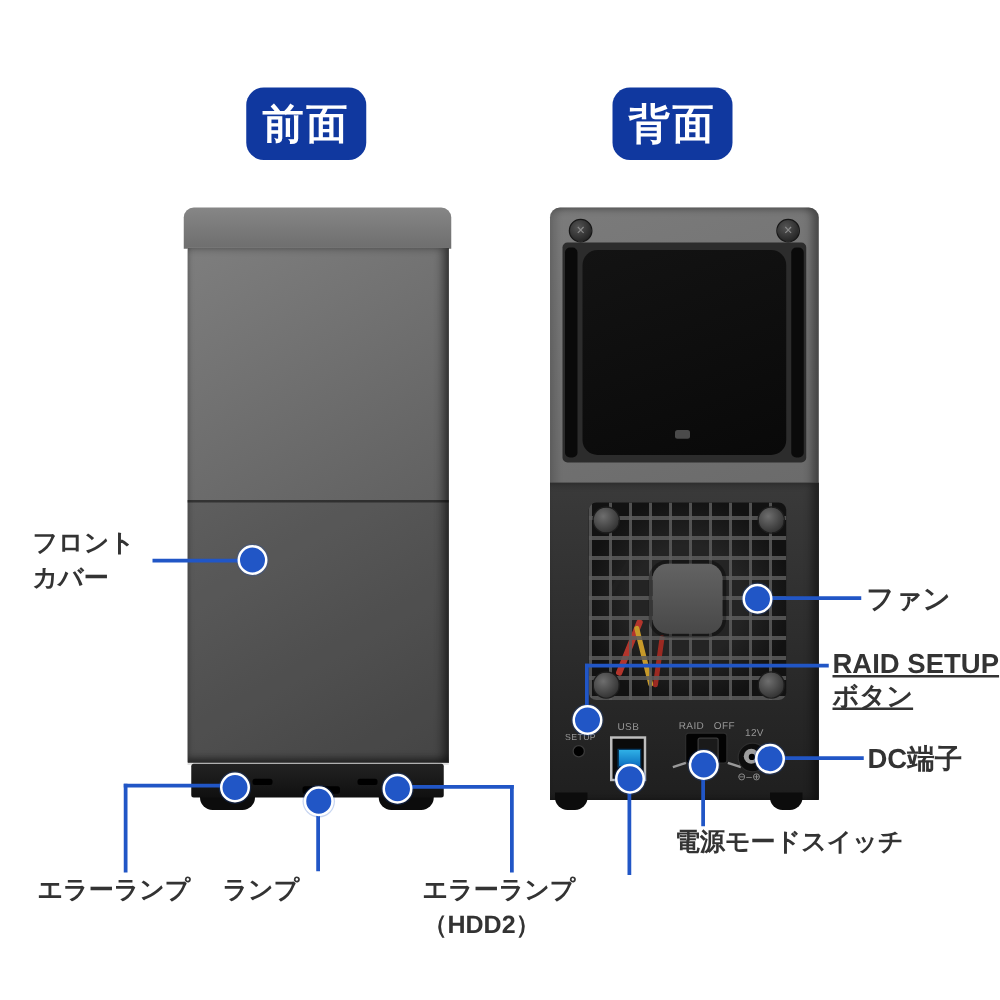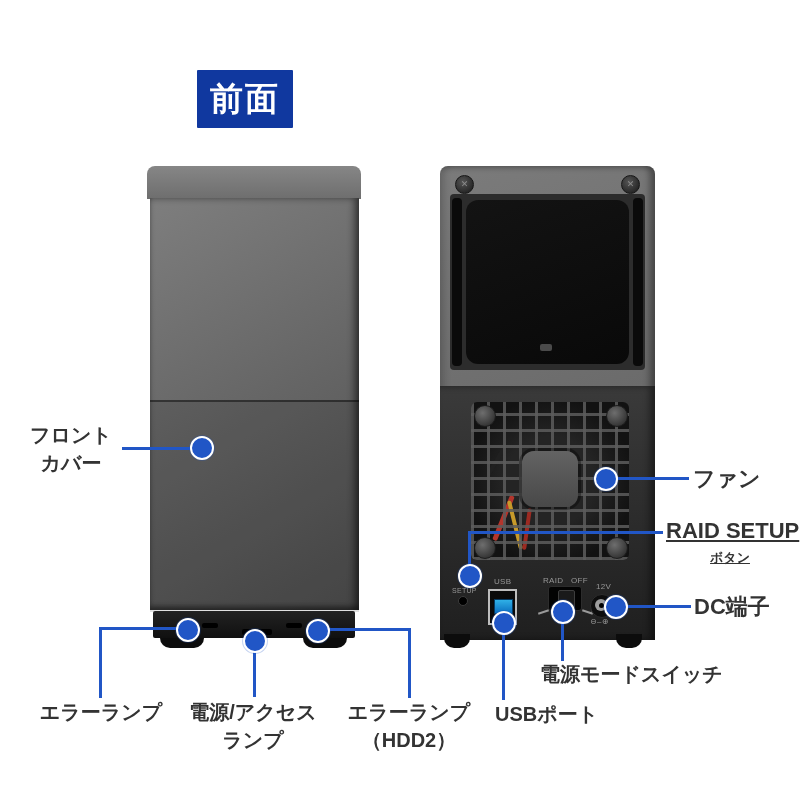--- a/index.html
+++ b/index.html
@@ -8,35 +8,35 @@
     --label-text:#333333;
   }
   html,body{margin:0;padding:0;background:#ffffff;}
   #stage{
     position:relative;width:800px;height:800px;background:#ffffff;overflow:hidden;
     font-family:"Liberation Sans","DejaVu Sans",sans-serif;
   }
   
   .badge{
     position:absolute;width:96px;height:58px;background:var(--badge-blue);
-    border-radius:1px;color:#ffffff;font-size:33px;font-weight:700;
+    border-radius:14px;color:#ffffff;font-size:33px;font-weight:700;
     display:flex;align-items:center;justify-content:center;letter-spacing:2px;
   }
   
   .cline{position:absolute;background:var(--callout-blue);z-index:30;}
   .cdot{
     position:absolute;width:20px;height:20px;border-radius:50%;
     background:var(--callout-blue);border:2px solid #ffffff;z-index:35;
     box-shadow:0 0 0 1px rgba(33,86,198,.25);
   }
   .lbl{
     position:absolute;color:var(--label-text);font-weight:700;z-index:40;
     font-size:20px;line-height:28px;white-space:nowrap;
   }
-  .lbl.center{text-align:center;}
+  .lbl.center{text-align:left;}
   
   .front-cap{
     position:absolute;left:147px;top:166px;width:214px;height:33px;
     background:linear-gradient(180deg,#868686,#6e6e6e);border-radius:8px 8px 0 0;
   }
   .front-body{
     position:absolute;left:150px;top:198px;width:209px;height:412px;
     background:linear-gradient(150deg,#7e7e7e 0%,#636363 55%,#4e4e4e 100%);
     box-shadow:inset -5px 0 7px rgba(0,0,0,.45), inset 0 -4px 5px rgba(0,0,0,.35);
   }
@@ -130,20 +130,23 @@
   .dc-mid{position:absolute;left:4px;top:4px;width:12px;height:12px;border-radius:50%;background:#9d9d9d;}
   .dc-inner{position:absolute;left:8px;top:8px;width:5px;height:5px;border-radius:50%;background:#000;}
 </style>
 </head>
 <body>
 
 <div id="stage">
 
   <div class="badge" style="left:197px;top:70px;">
     <span>前面</span>
+  </div>
+  <div class="badge" style="left:490px;top:70px;">
+    <span>背面</span>
   </div>
 
   <div class="front-cap"></div>
   <div class="front-body"></div>
   <div class="front-cover-lower"></div>
   <div class="front-base"></div>
   <div class="foot" style="left:160px;top:634px;width:44px;height:14px;"></div>
   <div class="foot" style="left:303px;top:634px;width:44px;height:14px;"></div>
   <div class="led-slot" style="left:202px;top:623px;width:16px;height:5px;"></div>
   <div class="led-slot" style="left:242px;top:629px;width:30px;height:6px;"></div>
@@ -210,49 +213,47 @@
   <div class="cline" style="left:99px;top:627px;width:91px;height:3px;"></div>
   <div class="cline" style="left:99px;top:627px;width:3px;height:71px;"></div>
   <div class="cdot" style="left:176px;top:618px;"></div>
   <div class="lbl center" style="left:30px;top:698px;width:142px;">
     <div>エラーランプ</div>
   </div>
 
   <div class="cline" style="left:253px;top:641px;width:3px;height:56px;"></div>
   <div class="cdot" style="left:243px;top:629px;"></div>
   <div class="lbl center" style="left:178px;top:698px;width:150px;">
-    <div>電源/アクセス</div>
     <div>ランプ</div>
   </div>
 
   <div class="cline" style="left:318px;top:628px;width:93px;height:3px;"></div>
   <div class="cline" style="left:408px;top:628px;width:3px;height:70px;"></div>
   <div class="cdot" style="left:306px;top:619px;"></div>
   <div class="lbl center" style="left:338px;top:698px;width:142px;">
     <div>エラーランプ</div>
     <div>（HDD2）</div>
   </div>
 
   <div class="cline" style="left:606px;top:477px;width:83px;height:3px;"></div>
   <div class="cdot" style="left:594px;top:467px;"></div>
   <div class="lbl" style="left:693px;top:465px;font-size:22px;">ファン</div>
 
   <div class="cline" style="left:468px;top:531px;width:3px;height:47px;"></div>
   <div class="cline" style="left:468px;top:531px;width:195px;height:3px;"></div>
   <div class="cdot" style="left:458px;top:564px;"></div>
   <div class="lbl center" style="left:666px;top:517px;width:128px;font-size:22px;line-height:27px;text-decoration:underline;">
     <div>RAID SETUP</div>
-    <div style="font-size:13px;">ボタン</div>
+    <div style="font-size:21px;">ボタン</div>
   </div>
 
   <div class="cline" style="left:616px;top:605px;width:75px;height:3px;"></div>
   <div class="cdot" style="left:604px;top:595px;"></div>
   <div class="lbl" style="left:694px;top:593px;font-size:22px;">DC端子</div>
 
   <div class="cline" style="left:561px;top:612px;width:3px;height:49px;"></div>
   <div class="cdot" style="left:551px;top:600px;"></div>
   <div class="lbl" style="left:540px;top:660px;">電源モードスイッチ</div>
 
   <div class="cline" style="left:502px;top:623px;width:3px;height:77px;"></div>
   <div class="cdot" style="left:492px;top:611px;"></div>
-  <div class="lbl" style="left:495px;top:700px;">USBポート</div>
 
 </div>
 
 </body></html>

